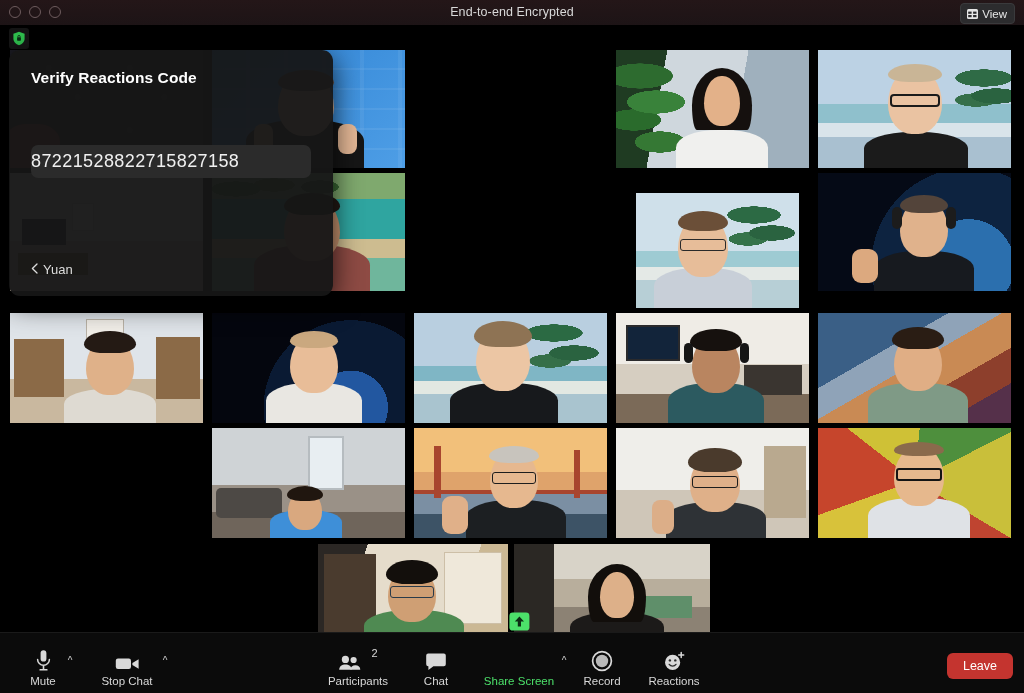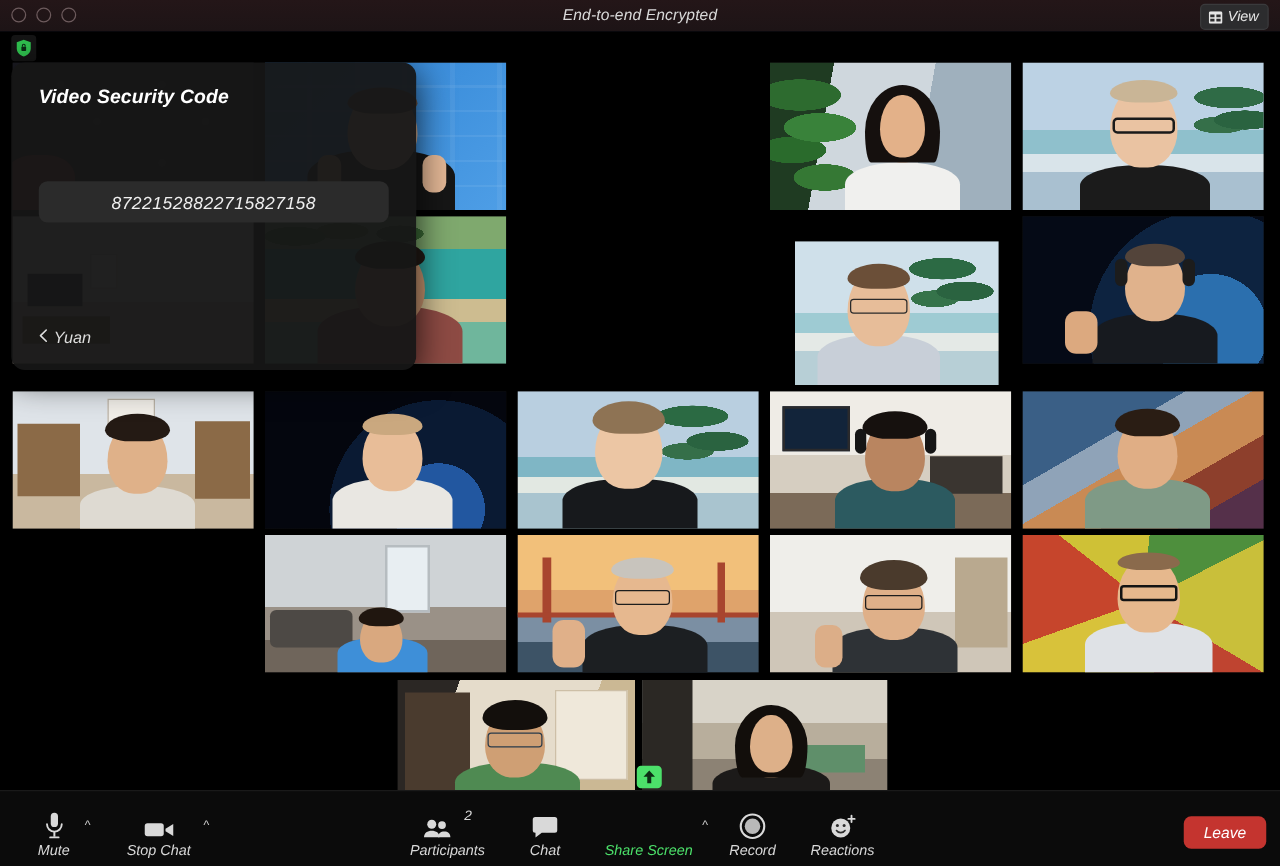--- a/index.html
+++ b/index.html
@@ -2,21 +2,21 @@
 <html><head>
 <meta charset="utf-8">
 <style>
   html,body{margin:0;padding:0;background:#000;}
   body{
     width:1024px;height:693px;overflow:hidden;
     font-family:"Liberation Sans","DejaVu Sans",sans-serif;
     background:#0a0a0a;color:#e8e8e8;
     -webkit-font-smoothing:antialiased;
   }
-  #app{position:relative;width:1024px;height:693px;background:#c4b5fd;overflow:hidden;font-style:italic;}
+  #app{position:relative;width:1024px;height:693px;background:#c4b5fd;overflow:hidden;}
 
   
   .titlebar{
     position:absolute;left:0;top:0;width:1024px;height:25px;
     background:linear-gradient(to bottom,#241618,#1d1416);
     border-bottom:1px solid #000;
   }
   .traffic{position:absolute;left:9px;top:6px;display:flex;gap:8px;}
   .tl{width:12px;height:12px;border-radius:50%;background:transparent;
       border:1.3px solid #6d5b5d;box-sizing:border-box;}
@@ -69,22 +69,22 @@
     position:absolute;left:22px;top:19px;
     font-size:15.5px;font-weight:bold;color:#fff;letter-spacing:.1px;
   }
   .pop-sub{
     position:absolute;left:22px;top:45px;width:284px;
     font-size:12px;line-height:17.5px;color:#cfcfcf;
   }
   .codebox{
     position:absolute;left:22px;width:280px;height:33px;
     background:#2b2b2b;border-radius:7px;
-    display:flex;align-items:center;justify-content:center;
-    font-size:14px;color:#f0f0f0;letter-spacing:.4px;
+    display:flex;align-items:center;justify-content:flex-start;
+    font-size:18px;color:#f0f0f0;letter-spacing:.4px;
   }
   .codebox.r1{top:95px;}
   .codebox.r2{top:141px;}
   .codebox span{display:inline-block;}
   .pop-back{
     position:absolute;left:22px;top:212px;
     font-size:13px;color:#ddd;display:flex;align-items:center;gap:5px;cursor:default;
   }
 
   
@@ -338,21 +338,21 @@
       <div class="person" style="left:0;top:0;width:40px;height:102px;background:#2b2824;"></div>
       <div class="person" style="left:120px;top:52px;width:58px;height:22px;background:#5f8f6a;"></div>
       <div class="person" style="left:92px;top:62px;width:22px;height:22px;background:#a93a33;border-radius:4px;"></div>
       <div class="person" style="left:56px;bottom:0;width:94px;height:34px;background:#1c1a19;border-radius:44% 44% 0 0;"></div>
       <div class="head" style="left:82px;top:26px;width:42px;height:52px;background:#dcae84;"></div>
       <div class="hair" style="left:74px;top:20px;width:58px;height:58px;background:#120e0b;border-radius:50% 50% 10% 10%/56% 56% 44% 44%;"></div>
       <div class="head" style="left:86px;top:28px;width:34px;height:46px;background:#ddb089;"></div>
     </div>
 
     <div class="popover">
-      <div class="pop-title">Video Security Code</div>
+      <div class="pop-title">Verify Reactions Code</div>
 
       <div class="codebox r1">
         <span>87221</span>
         <span>52882</span>
         <span>27158</span>
         <span>27158</span>
       </div>
 
 
       <div class="pop-back">

